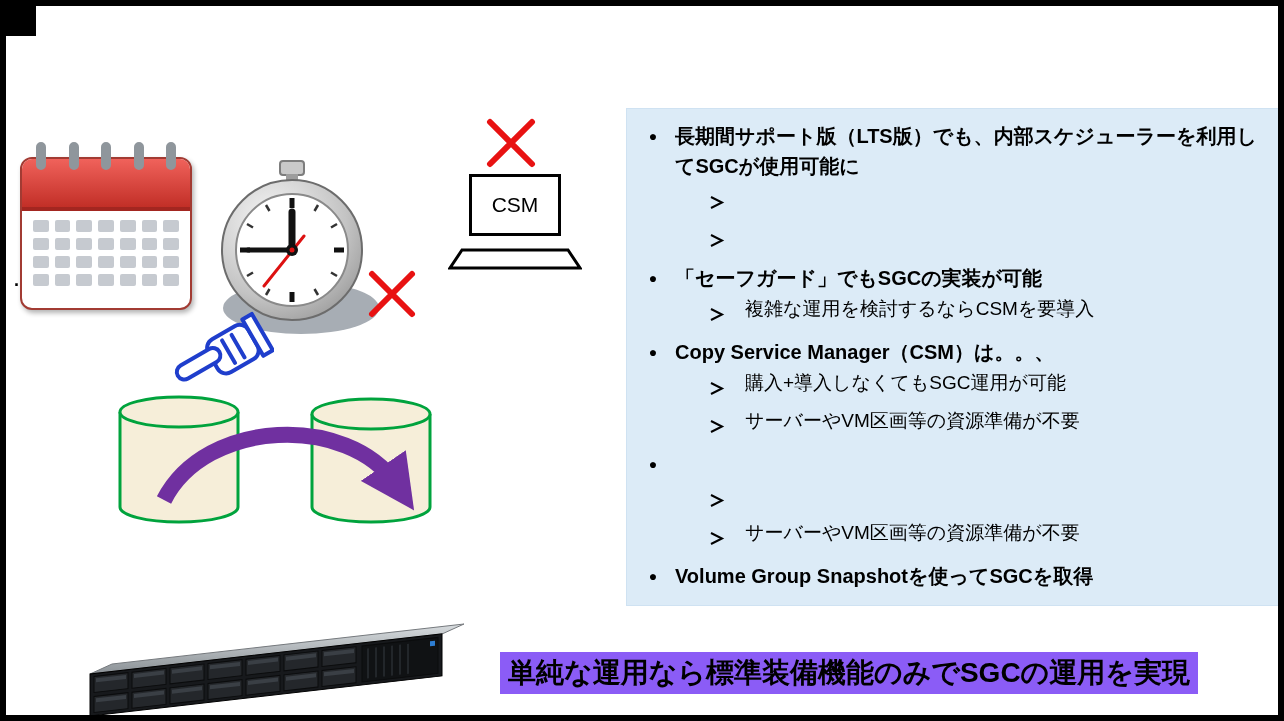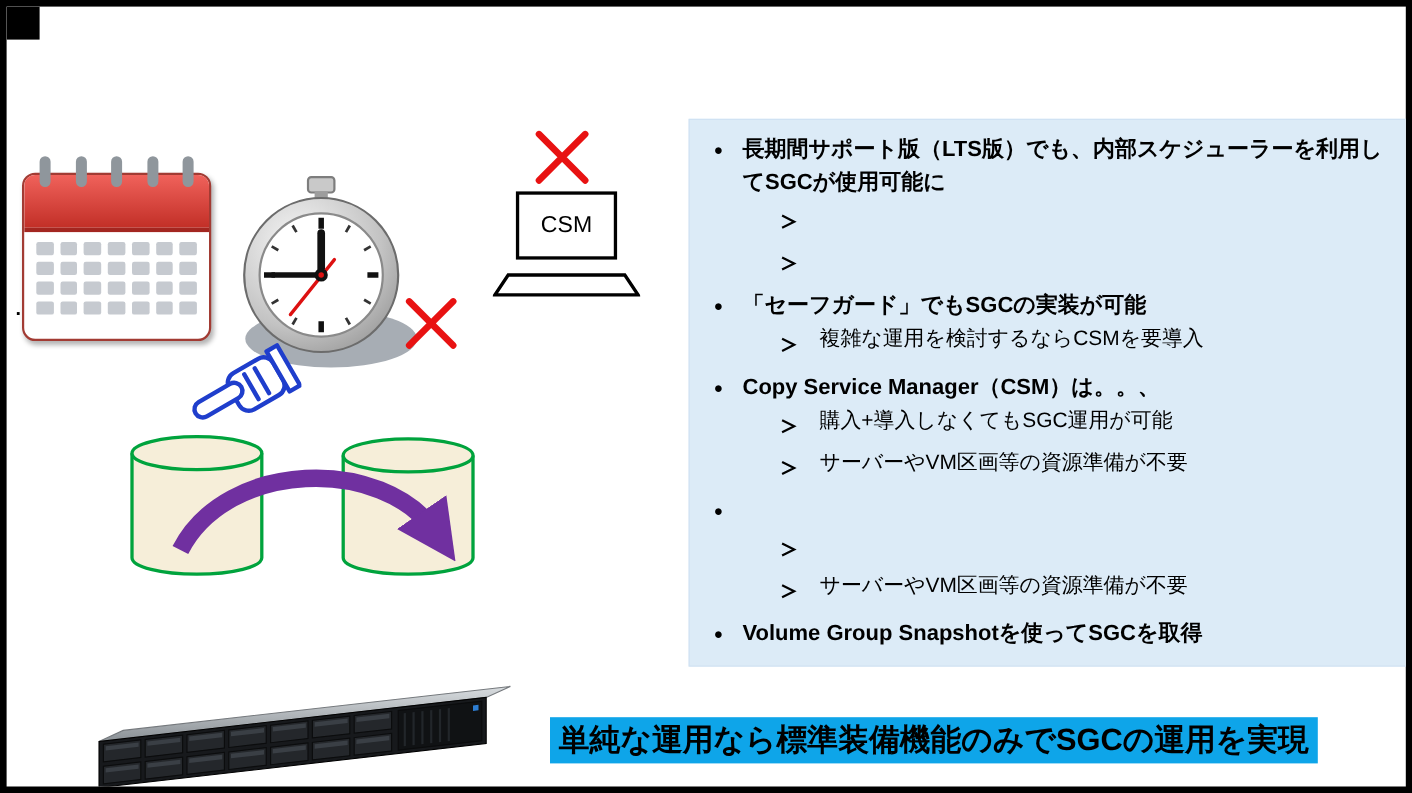--- a/index.html
+++ b/index.html
@@ -28,21 +28,21 @@
   
   .panel{position:absolute;left:620px;top:102px;width:656px;height:498px;background:#dcebf7;
     box-sizing:border-box;padding:12px 12px 0 12px;border:1px solid #cfe2f2;}
   .b-item{display:flex;gap:8px;font-weight:bold;font-size:20px;line-height:30px;margin-top:6px;}
   .b-item:first-child{margin-top:0;}
   .b-dot{width:28px;min-width:28px;text-align:center;font-size:14px;line-height:30px;}
   .s-item{display:flex;gap:14px;align-items:flex-start;font-size:19px;line-height:30px;padding-left:70px;margin-top:1px;}
   .s-arrow{width:22px;min-width:22px;padding-top:7px;}
 
   
-  .banner{position:absolute;left:494px;top:646px;background:#0ea5e9;color:#000;font-weight:bold;
+  .banner{position:absolute;left:494px;top:646px;background:#8b5cf6;color:#000;font-weight:bold;
     font-size:28px;line-height:42px;padding:0 8px;white-space:nowrap;}
 </style>
 </head>
 <body>
 
 <div class="slide">
   <div class="corner-mark"></div>
 
   <div class="calendar">
     <div class="cal-rings">

